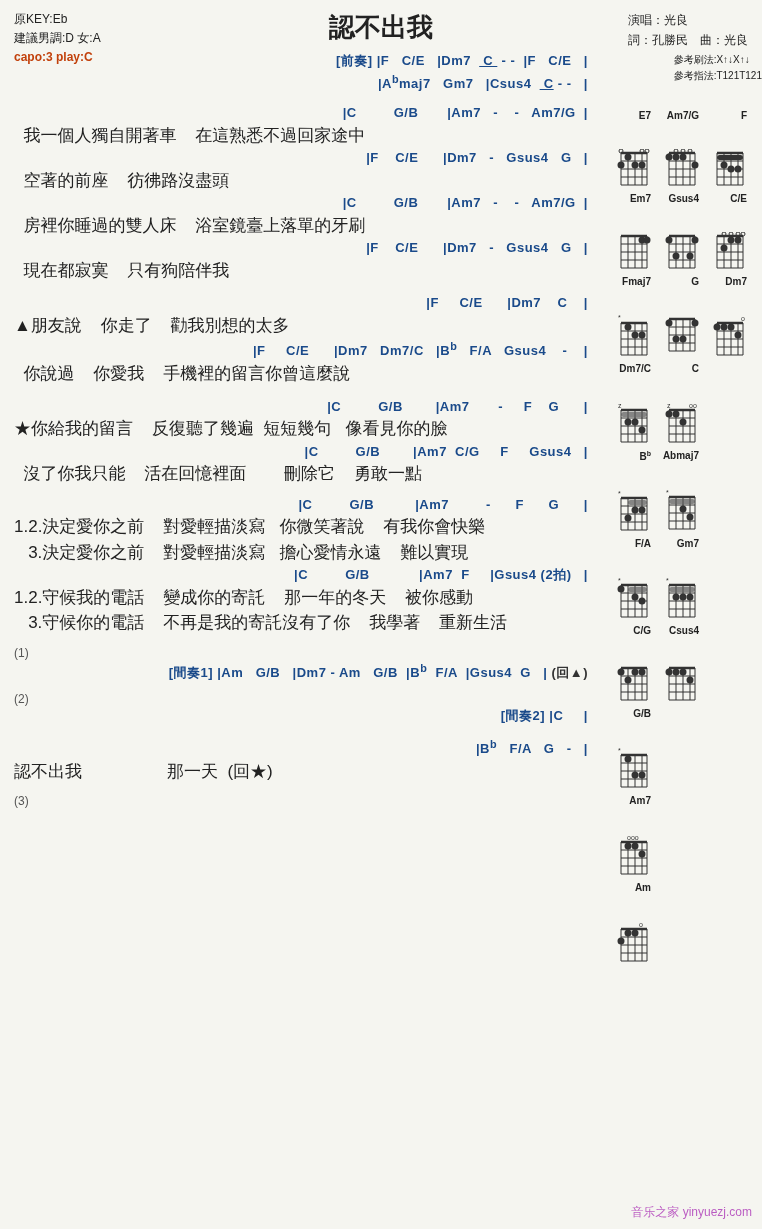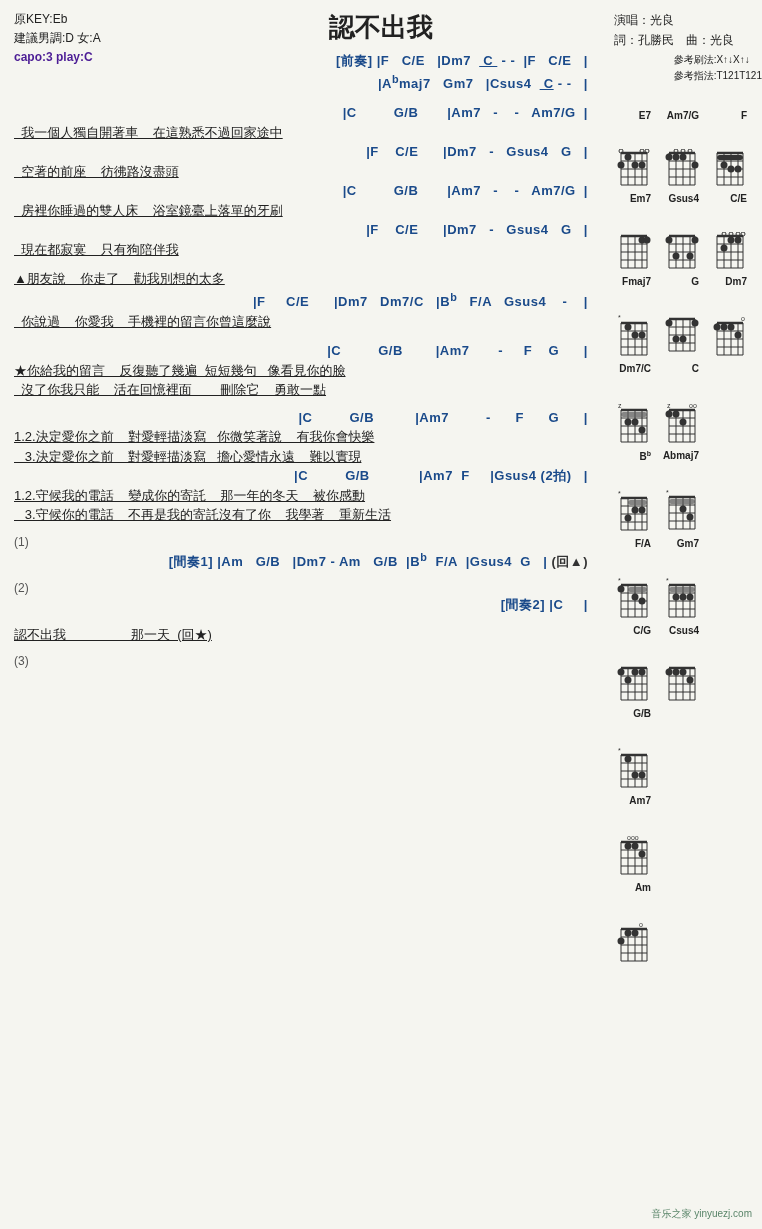--- a/index.html
+++ b/index.html
@@ -27,32 +27,32 @@
       margin-bottom: 6px;
     }
     .header-left {
       position: absolute;
       left: 0;
       top: 0;
       font-size: 12px;
       line-height: 1.6;
     }
     .header-left .capo {
-      color: #4c1d95;
+      color: #c2410c;
       font-weight: bold;
     }
     .header-title {
       font-size: 26px;
       font-weight: bold;
       color: #222;
       text-align: center;
     }
     .header-right {
       position: absolute;
-      right: 14px;
+      right: 0;
       top: 0;
       font-size: 12px;
       line-height: 1.7;
       text-align: left;
     }
     .strum-info {
       position: absolute;
       right: 0;
       top: 52px;
       font-size: 10px;
@@ -97,35 +97,34 @@
     .chord-line {
       font-size: 13px;
       color: #1a4a8a;
       font-weight: bold;
       line-height: 1.5;
       white-space: pre;
       letter-spacing: 0.5px;
       text-align: right;
     }
     .lyrics-line {
-      font-size: 13px;
+      font-size: 17px;
       color: #222;
       line-height: 1.5;
       white-space: pre;
-      text-decoration: underline;
     }
     .underline { text-decoration: underline; }
     .blue { color: #1a4a8a; }
     .bold { font-weight: bold; }
     .watermark {
       position: absolute;
       bottom: 8px;
       right: 10px;
-      font-size: 10px;
-      color: #14532d;
+      font-size: 12px;
+      color: #a21caf;
       opacity: 0.7;
     }
   </style>
 </head>
 <body>
 
 <div class="page">
 
   <div class="header-area">
     <div class="header-left">
@@ -587,30 +586,32 @@
       <div class="lyrics-line">&nbsp;&nbsp;空著的前座 &nbsp;&nbsp; 彷彿路沒盡頭</div>
       <div class="chord-line">|C &nbsp;&nbsp;&nbsp;&nbsp;&nbsp;&nbsp;&nbsp; G/B &nbsp;&nbsp;&nbsp;&nbsp;&nbsp; |Am7 &nbsp; - &nbsp;&nbsp; - &nbsp; Am7/G &nbsp;|</div>
       <div class="lyrics-line">&nbsp;&nbsp;房裡你睡過的雙人床 &nbsp;&nbsp; 浴室鏡臺上落單的牙刷</div>
       <div class="chord-line">|F &nbsp;&nbsp; C/E &nbsp;&nbsp;&nbsp;&nbsp; |Dm7 &nbsp; - &nbsp; Gsus4 &nbsp; G &nbsp;&nbsp;|</div>
       <div class="lyrics-line">&nbsp;&nbsp;現在都寂寞 &nbsp;&nbsp; 只有狗陪伴我</div>
     </div>
 
     <div style="height:6px"></div>
 
     <div class="section">
+      <div class="chord-line">&nbsp;&nbsp;&nbsp;&nbsp;&nbsp;&nbsp;&nbsp;|F &nbsp;&nbsp;&nbsp; C/E &nbsp;&nbsp;&nbsp;&nbsp; |Dm7 &nbsp;&nbsp; C &nbsp;&nbsp;&nbsp;|</div>
       <div class="lyrics-line">▲朋友說 &nbsp;&nbsp; 你走了 &nbsp;&nbsp; 勸我別想的太多</div>
       <div class="chord-line">&nbsp;&nbsp;&nbsp;&nbsp;&nbsp;&nbsp;&nbsp;|F &nbsp;&nbsp;&nbsp; C/E &nbsp;&nbsp;&nbsp;&nbsp; |Dm7 &nbsp; Dm7/C &nbsp;&nbsp;|B<sup>b</sup> &nbsp; F/A &nbsp; Gsus4 &nbsp;&nbsp; - &nbsp;&nbsp;&nbsp;|</div>
       <div class="lyrics-line">&nbsp;&nbsp;你說過 &nbsp;&nbsp; 你愛我 &nbsp;&nbsp; 手機裡的留言你曾這麼說</div>
     </div>
 
     <div style="height:6px"></div>
 
     <div class="section">
       <div class="chord-line">|C &nbsp;&nbsp;&nbsp;&nbsp;&nbsp;&nbsp;&nbsp; G/B &nbsp;&nbsp;&nbsp;&nbsp;&nbsp;&nbsp;&nbsp;|Am7 &nbsp;&nbsp;&nbsp;&nbsp;&nbsp; - &nbsp;&nbsp;&nbsp; F &nbsp;&nbsp; G &nbsp;&nbsp;&nbsp;&nbsp;&nbsp;|</div>
       <div class="lyrics-line">★你給我的留言 &nbsp;&nbsp; 反復聽了幾遍 &nbsp;短短幾句 &nbsp;&nbsp;像看見你的臉</div>
+      <div class="chord-line">|C &nbsp;&nbsp;&nbsp;&nbsp;&nbsp;&nbsp;&nbsp; G/B &nbsp;&nbsp;&nbsp;&nbsp;&nbsp;&nbsp;&nbsp;|Am7 &nbsp;C/G &nbsp;&nbsp;&nbsp; F &nbsp;&nbsp;&nbsp; Gsus4 &nbsp;&nbsp;|</div>
       <div class="lyrics-line">&nbsp;&nbsp;沒了你我只能 &nbsp;&nbsp; 活在回憶裡面 &nbsp;&nbsp;&nbsp;&nbsp;&nbsp;&nbsp; 刪除它 &nbsp;&nbsp; 勇敢一點</div>
     </div>
 
     <div style="height:4px"></div>
 
     <div class="section">
       <div class="chord-line">|C &nbsp;&nbsp;&nbsp;&nbsp;&nbsp;&nbsp;&nbsp; G/B &nbsp;&nbsp;&nbsp;&nbsp;&nbsp;&nbsp;&nbsp;&nbsp;&nbsp;|Am7 &nbsp;&nbsp;&nbsp;&nbsp;&nbsp;&nbsp;&nbsp; - &nbsp;&nbsp;&nbsp;&nbsp; F &nbsp;&nbsp;&nbsp;&nbsp; G &nbsp;&nbsp;&nbsp;&nbsp;&nbsp;|</div>
       <div class="lyrics-line">1.2.決定愛你之前 &nbsp;&nbsp; 對愛輕描淡寫 &nbsp;&nbsp;你微笑著說 &nbsp;&nbsp; 有我你會快樂</div>
       <div class="lyrics-line">&nbsp;&nbsp;&nbsp;3.決定愛你之前 &nbsp;&nbsp; 對愛輕描淡寫 &nbsp;&nbsp;擔心愛情永遠 &nbsp;&nbsp; 難以實現</div>
       <div class="chord-line">|C &nbsp;&nbsp;&nbsp;&nbsp;&nbsp;&nbsp;&nbsp; G/B &nbsp;&nbsp;&nbsp;&nbsp;&nbsp;&nbsp;&nbsp;&nbsp;&nbsp;&nbsp;&nbsp;|Am7 &nbsp;F &nbsp;&nbsp;&nbsp; |Gsus4 (2拍) &nbsp;&nbsp;|</div>
@@ -628,20 +629,21 @@
     <div style="height:6px"></div>
 
     <div class="section">
       <div style="font-size:12px; color:#555;">(2)</div>
       <div class="chord-line"><span class="blue bold">[間奏2]</span> |C &nbsp;&nbsp;&nbsp;&nbsp;|</div>
     </div>
 
     <div style="height:6px"></div>
 
     <div class="section">
+      <div class="chord-line">&nbsp;&nbsp;&nbsp;&nbsp;|B<sup>b</sup> &nbsp; F/A &nbsp; G &nbsp; - &nbsp;&nbsp;|</div>
       <div class="lyrics-line">認不出我 &nbsp;&nbsp;&nbsp;&nbsp;&nbsp;&nbsp;&nbsp;&nbsp;&nbsp;&nbsp;&nbsp;&nbsp;&nbsp;&nbsp;&nbsp;&nbsp;&nbsp;那一天 &nbsp;(回★)</div>
     </div>
 
     <div style="height:6px"></div>
 
     <div class="section">
       <div style="font-size:12px; color:#555;">(3)</div>
     </div>
 
   </div>

